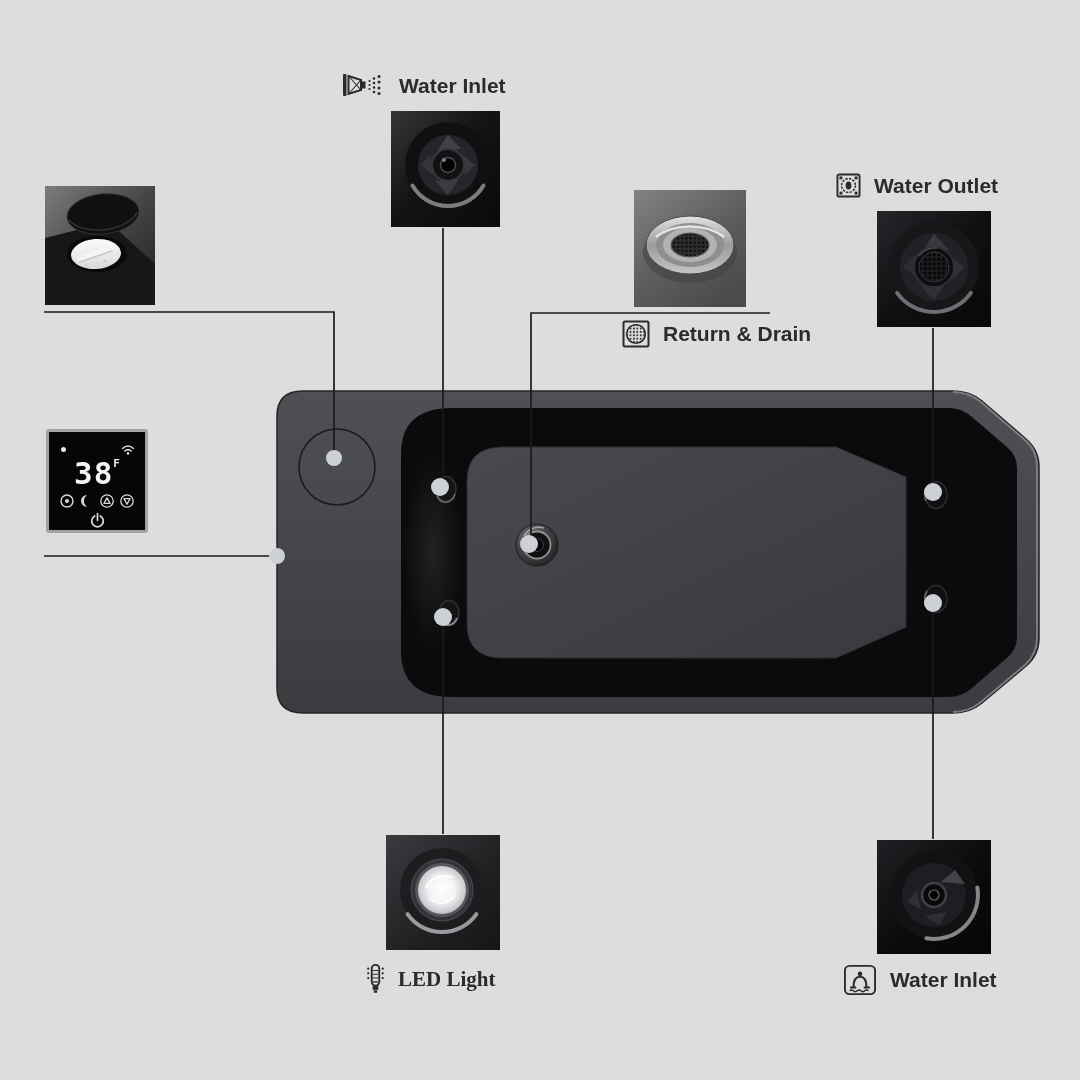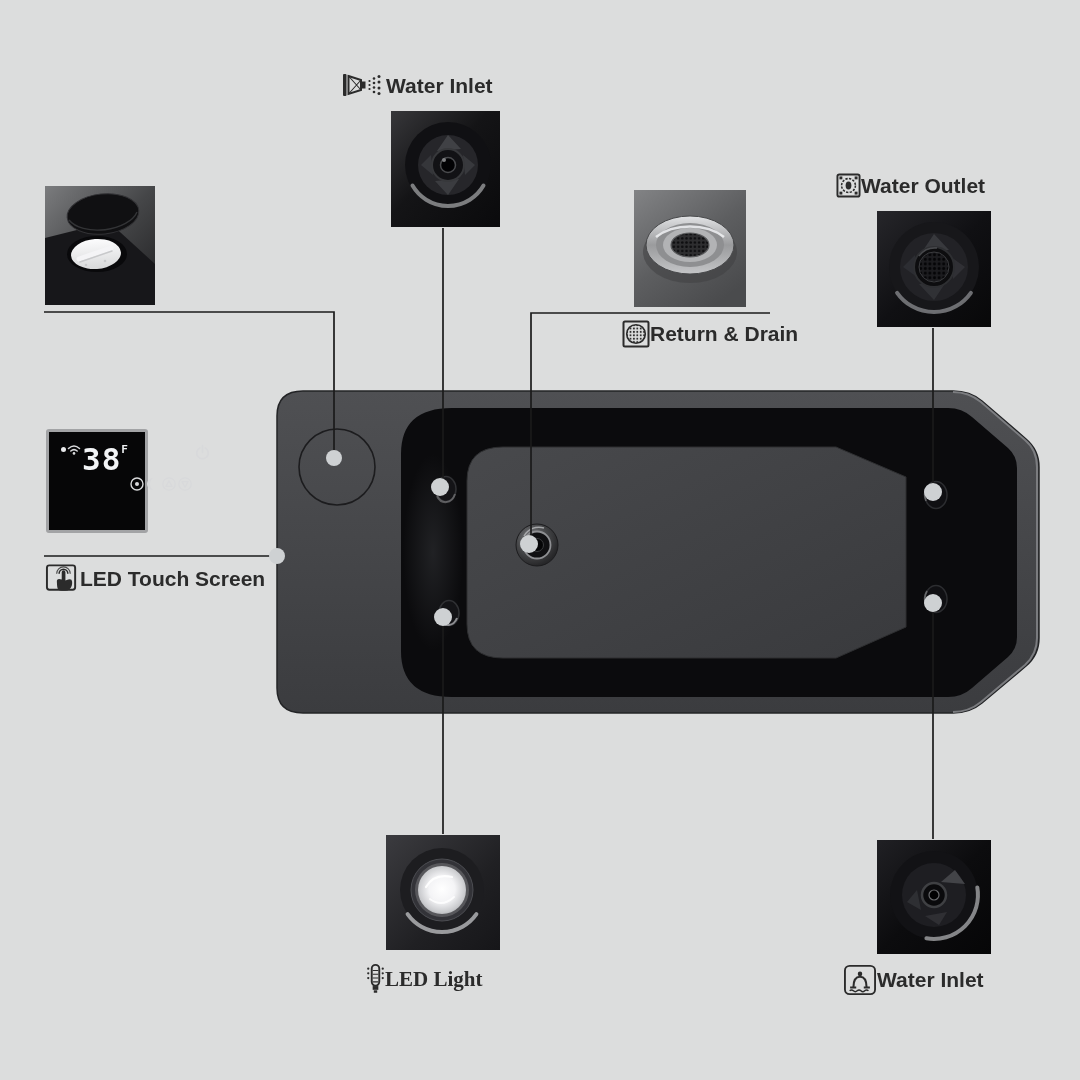--- a/index.html
+++ b/index.html
@@ -5,29 +5,29 @@
   html,body{margin:0;padding:0;}
   #stage{
     position:relative;width:1080px;height:1080px;overflow:hidden;
     background:#dcdddd;
     font-family:"Liberation Sans", sans-serif;
   }
   #tub-svg{position:absolute;left:0;top:0;width:1080px;height:1080px;}
   .inset{position:absolute;overflow:hidden;}
   .inset svg{display:block;width:100%;height:100%;}
   .callout{
-    position:absolute;display:flex;align-items:center;
+    position:absolute;display:flex;align-items:center;gap:13px;
     color:#2b2b2b;font-weight:bold;font-size:21px;white-space:nowrap;
   }
   .callout .ic{flex:0 0 auto;display:block;}
   
   #touch-panel{
     position:absolute;left:46px;top:429px;width:102px;height:104px;
     background:#060607;border:3px solid #a2a3a5;border-radius:3px;
-    box-sizing:border-box;display:flex;
+    box-sizing:border-box;display:flex;flex-direction:column;
     padding:9px 9px 7px 9px;
   }
   #tp-row1{display:flex;justify-content:space-between;align-items:center;height:12px;margin-top:2px;}
   #tp-dot{width:5px;height:5px;border-radius:50%;background:#e8e9eb;margin-left:3px;}
   #tp-temp{display:flex;justify-content:center;align-items:flex-start;margin-top:1px;height:36px;}
   #tp-temp .val{
     font-family:"DejaVu Sans Mono", monospace;font-weight:bold;
     font-size:31px;line-height:34px;color:#f2f4f6;letter-spacing:1px;
   }
   #tp-temp .unit{
@@ -351,29 +351,20 @@
           <circle cx="1.7" cy="1.7" r="1" fill="#2b2b2b"></circle>
         </pattern>
       </defs>
       <rect x="1.5" y="1.5" width="25" height="25" rx="1.5" fill="none" stroke="#2b2b2b" stroke-width="2"></rect>
       <circle cx="14" cy="14" r="9.3" fill="url(#rdDots)" stroke="#2b2b2b" stroke-width="1.6"></circle>
     </svg>
     <span>Return &amp; Drain</span>
   </div>
 
 
-  <div class="callout" style="left:45px;top:561px;">
-    <svg class="ic" width="35" height="36" viewBox="0 0 36 36">
-      <rect x="2" y="4" width="29" height="25" rx="2.5" fill="none" stroke="#2b2b2b" stroke-width="2"></rect>
-      <path d="M14.5 12.5 a4.5 4.5 0 0 1 9 0" fill="none" stroke="#2b2b2b" stroke-width="1.6"></path>
-      <path d="M12 12.5 a7 7 0 0 1 14 0" fill="none" stroke="#2b2b2b" stroke-width="1.2" opacity="0.8"></path>
-      <path d="M17.2 11 a1.9 1.9 0 0 1 3.8 0 V19.5 l2.9 -0.9 q3.7 -1.1 4 2.3 q0.4 4.8 -2.7 7.6 q-1.7 1.6 -4.4 1.6 h-3.5 q-4.5 0 -4.8 -4.7 l-0.3 -4.6 q-0.2 -2.7 2.3 -2.7 l2.7 0.4 z" fill="#2b2b2b"></path>
-    </svg>
-    <span>LED Touch Screen</span>
-  </div>
 
   <div class="callout" style="left:366px;top:963px;font-family:Liberation Serif, serif;">
     <svg class="ic" width="19" height="32" viewBox="0 0 20 34">
       <rect x="6" y="2" width="8" height="22" rx="4" fill="none" stroke="#2b2b2b" stroke-width="2"></rect>
       <path d="M7 8 H13 M7 12 H13 M7 16 H13 M7 20 H13" stroke="#2b2b2b" stroke-width="1.2"></path>
       <rect x="7" y="24.5" width="6" height="4" fill="#2b2b2b"></rect>
       <rect x="8.2" y="29" width="3.6" height="2.6" fill="#2b2b2b"></rect>
       <g fill="#2b2b2b">
         <circle cx="2.3" cy="6" r="1.2"></circle>
           <circle cx="2.3" cy="11" r="1.2"></circle>

